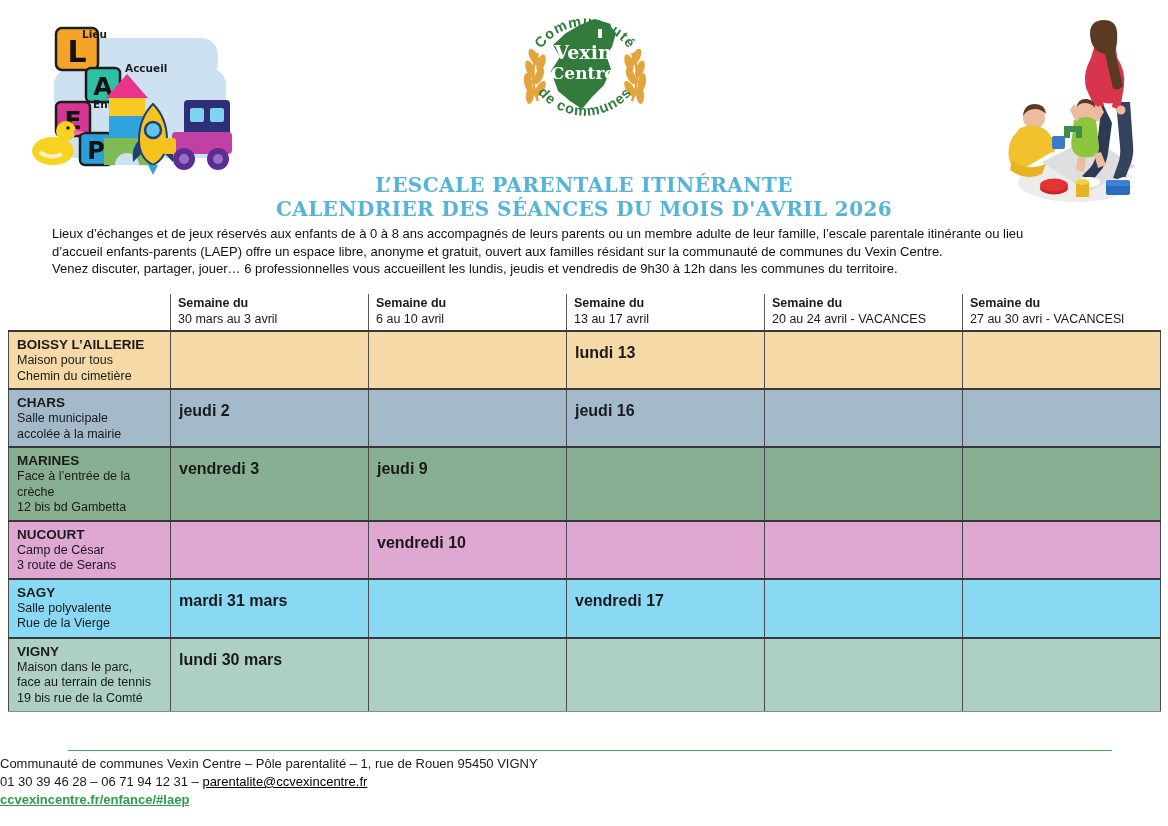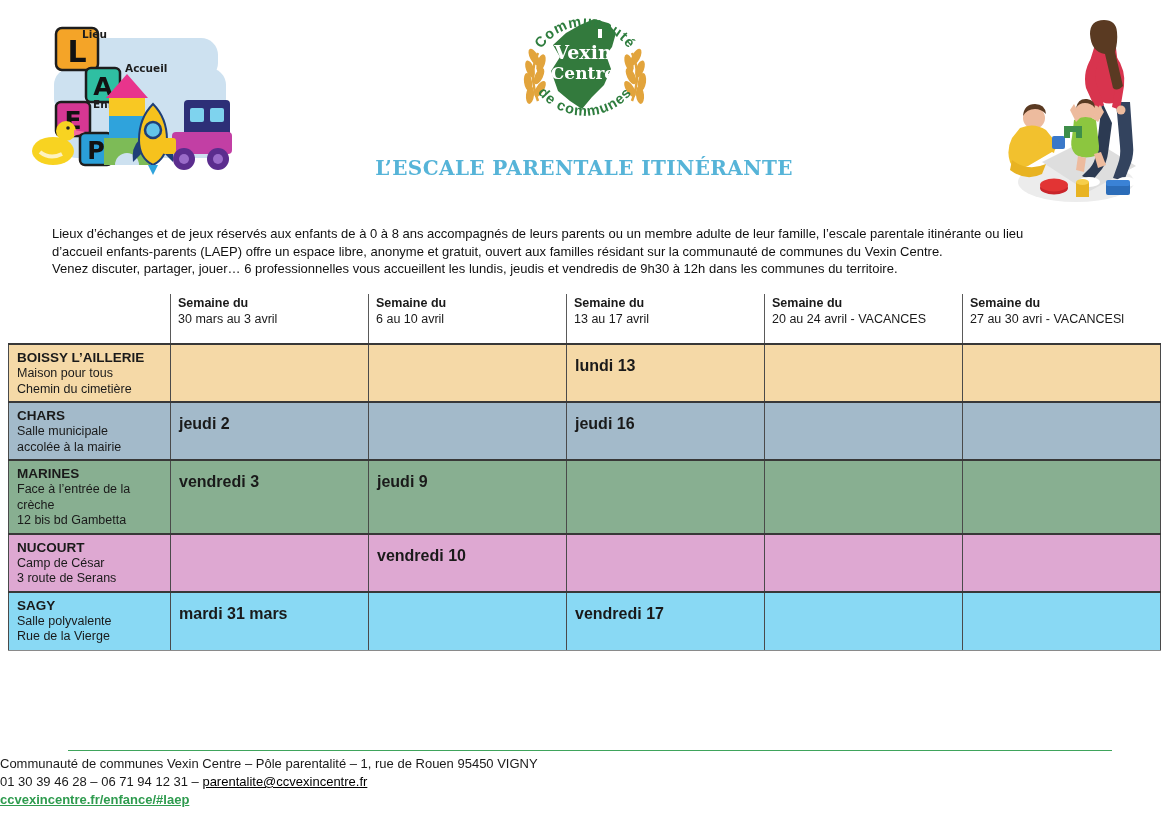--- a/index.html
+++ b/index.html
@@ -23,21 +23,21 @@
   .intro{position:absolute;top:225px;left:52px;font-size:13px;line-height:17.5px;color:#111;}
   .intro div{white-space:nowrap;}
 
   
   table.cal{
     position:absolute;top:294px;left:8px;width:1152px;
     border-collapse:collapse;table-layout:fixed;
   }
   table.cal th{
     background:#fff;text-align:left;vertical-align:top;
-    font-size:12.5px;line-height:16px;padding:1px 2px 16px 7px;font-weight:normal;
+    font-size:12.5px;line-height:16px;padding:1px 2px 3px 7px;font-weight:normal;
     border-left:1px solid #5a5a5a;border-bottom:2px solid #383838;
   }
   table.cal th.corner{border-left:none;}
   .wk-title{font-weight:bold;}
   table.cal td{
     border-left:1px solid #4a4a4a;border-right:1px solid #4a4a4a;
     border-top:2px solid #383838;border-bottom:2px solid #383838;
     vertical-align:top;overflow:hidden;
   }
   table.cal tbody tr:last-child td{border-bottom:1px solid #8a8a8a;}
@@ -213,22 +213,23 @@
       <path d="M74 116 h18 v12 h-6 v-6 h-6 v6 h-6z" fill="#3E8E4A"></path>
       <ellipse cx="64" cy="178" rx="14" ry="6.5" fill="#C9252B"></ellipse>
       <ellipse cx="64" cy="175" rx="14" ry="6.5" fill="#E23434"></ellipse>
       <rect x="86" y="172" width="13" height="15" fill="#E8B322"></rect>
       <ellipse cx="92.5" cy="172" rx="6.5" ry="3" fill="#F6CE4B"></ellipse>
       <rect x="116" y="172" width="24" height="13" rx="2" fill="#2B6CB8"></rect>
       <rect x="116" y="170" width="24" height="6" rx="2" fill="#3A82D6"></rect>
     </g>
   </svg>
 
-  <div class="title" style="color: rgb(86, 180, 216);">
+  <div class="title" style="color: rgb(86, 180, 216); margin-top: 17px;">
     <div>L’ESCALE PARENTALE ITINÉRANTE</div>
+    <div>CALENDRIER DES SÉANCES DU MOIS D'AVRIL 2026</div>
   </div>
 
   <div class="intro">
     <div>Lieux d’échanges et de jeux réservés aux enfants de à 0 à 8 ans accompagnés de leurs parents ou un membre adulte de leur famille, l’escale parentale itinérante ou lieu</div>
     <div>d’accueil enfants-parents (LAEP) offre un espace libre, anonyme et gratuit, ouvert aux familles résidant sur la communauté de communes du Vexin Centre.</div>
     <div>Venez discuter, partager, jouer… 6 professionnelles vous accueillent les lundis, jeudis et vendredis de 9h30 à 12h dans les communes du territoire.</div>
   </div>
 
   <table class="cal">
     <colgroup>
@@ -318,20 +319,33 @@
             <div class="loc-name">SAGY</div>
             <div class="loc-addr">Salle polyvalente</div>
             <div class="loc-addr">Rue de la Vierge</div>
           </td>
           <td class="day">mardi 31 mars</td>
           <td class="day"></td>
           <td class="day">vendredi 17</td>
           <td class="day"></td>
           <td class="day"></td>
         </tr>
+        <tr style="background: rgb(173, 207, 196);">
+          <td class="loc">
+            <div class="loc-name">VIGNY</div>
+            <div class="loc-addr">Maison dans le parc,</div>
+            <div class="loc-addr">face au terrain de tennis</div>
+            <div class="loc-addr">19 bis rue de la Comté</div>
+          </td>
+          <td class="day">lundi 30 mars</td>
+          <td class="day"></td>
+          <td class="day"></td>
+          <td class="day"></td>
+          <td class="day"></td>
+        </tr>
       </tbody>
   </table>
 
   <div class="footer-rule"></div>
   <div class="footer">
     <div>Communauté de communes Vexin Centre – Pôle parentalité – 1, rue de Rouen 95450 VIGNY</div>
     <div><span>01 30 39 46 28 – 06 71 94 12 31 – </span><a href="#" style="color: #000000;">parentalite@ccvexincentre.fr</a></div>
     <div><a href="#" class="site" style="color: rgb(46, 155, 78);">ccvexincentre.fr/enfance/#laep</a></div>
   </div>
 

